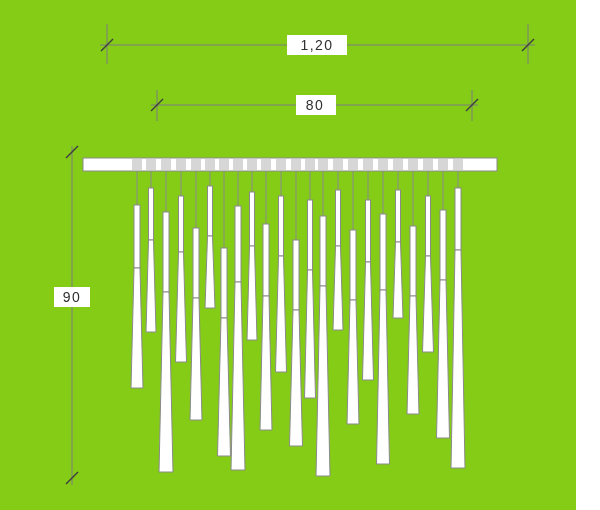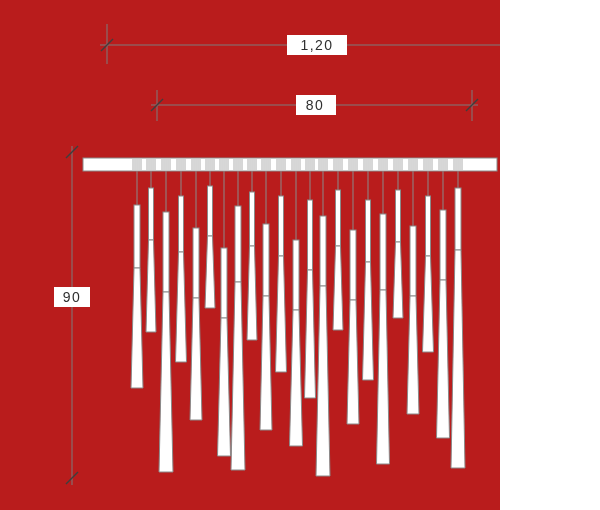--- a/index.html
+++ b/index.html
@@ -2,23 +2,23 @@
 <html><head>
 <meta charset="utf-8">
 <style>
   html, body {
     margin: 0;
     padding: 0;
     background: #ffffff;
   }
   .stage {
     position: relative;
-    width: 500px;
+    width: 576px;
     height: 510px;
-    background: #b91c1c;
+    background: #84cc16;
     overflow: hidden;
   }
   svg { display: block; }
 
   .dim-line  { stroke: #7d7d7d; stroke-width: 1; fill: none; }
   .dim-ext   { stroke: #7d7d7d; stroke-width: 1; fill: none; }
   .dim-tick  { stroke: #3e3e3e; stroke-width: 1.4; fill: none; }
   .label-bg  { fill: #ffffff; stroke: none; }
   .dim-text  {
     font-family: "Liberation Sans", sans-serif;

